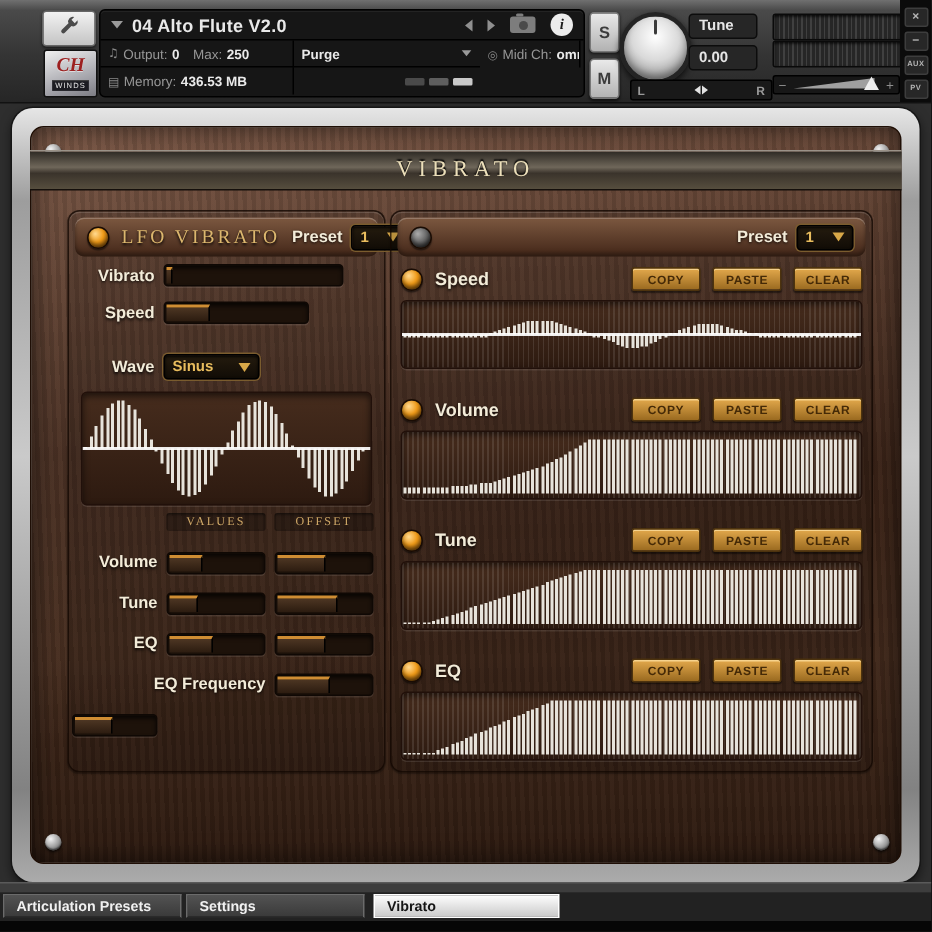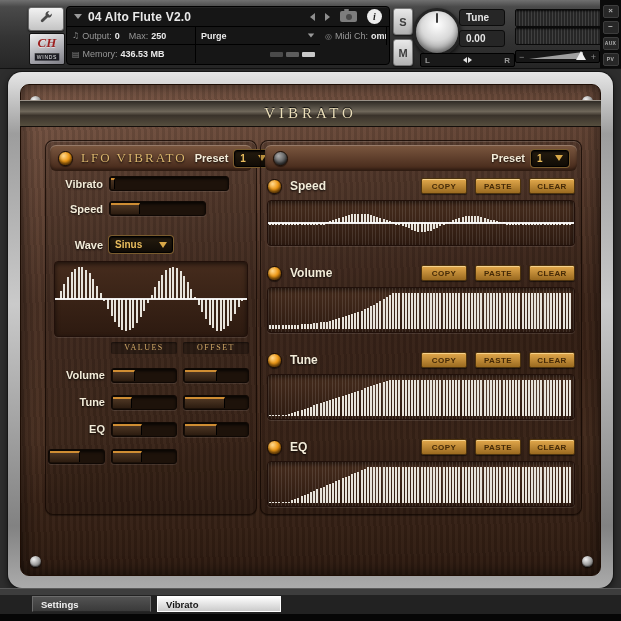--- a/index.html
+++ b/index.html
@@ -370,20 +370,21 @@
         <div class="hslider">
           <div class="fill" style="width: 62%;"></div>
         </div>
         <div class="mix-label">EQ</div>
         <div class="hslider">
           <div class="fill" style="width: 45%;"></div>
         </div>
         <div class="hslider">
           <div class="fill" style="width: 50%;"></div>
         </div>
+        <div class="mix-label wide">EQ Frequency</div>
         <div class="hslider">
           <div class="fill" style="width: 55%;"></div>
         </div>
         <div class="hslider">
           <div class="fill" style="width: 45%;"></div>
         </div>
       </div>
   </div>
 
   <div class="panel" id="auto-panel">
@@ -833,17 +834,18 @@
             <div class="bar" style="left: 294.531px; height: 36px; top: 5px;"></div>
             <div class="bar" style="left: 297.688px; height: 36px; top: 5px;"></div>
             <div class="bar" style="left: 300.844px; height: 36px; top: 5px;"></div>
           </div>
         </div>
       </div>
   </div>
 
   <div class="prestrip"></div>
   <div id="tabbar">
-      <div class="tab" style="width: 119px; margin-left: 30px;">Settings</div>
+      <div class="tab" style="width: 119px;">Articulation Presets</div>
+      <div class="tab" style="width: 119px;">Settings</div>
       <div class="tab active" style="width: 124px;">Vibrato</div>
     </div>
   <div class="blackfoot"></div>
 </div>
 
 </body></html>

